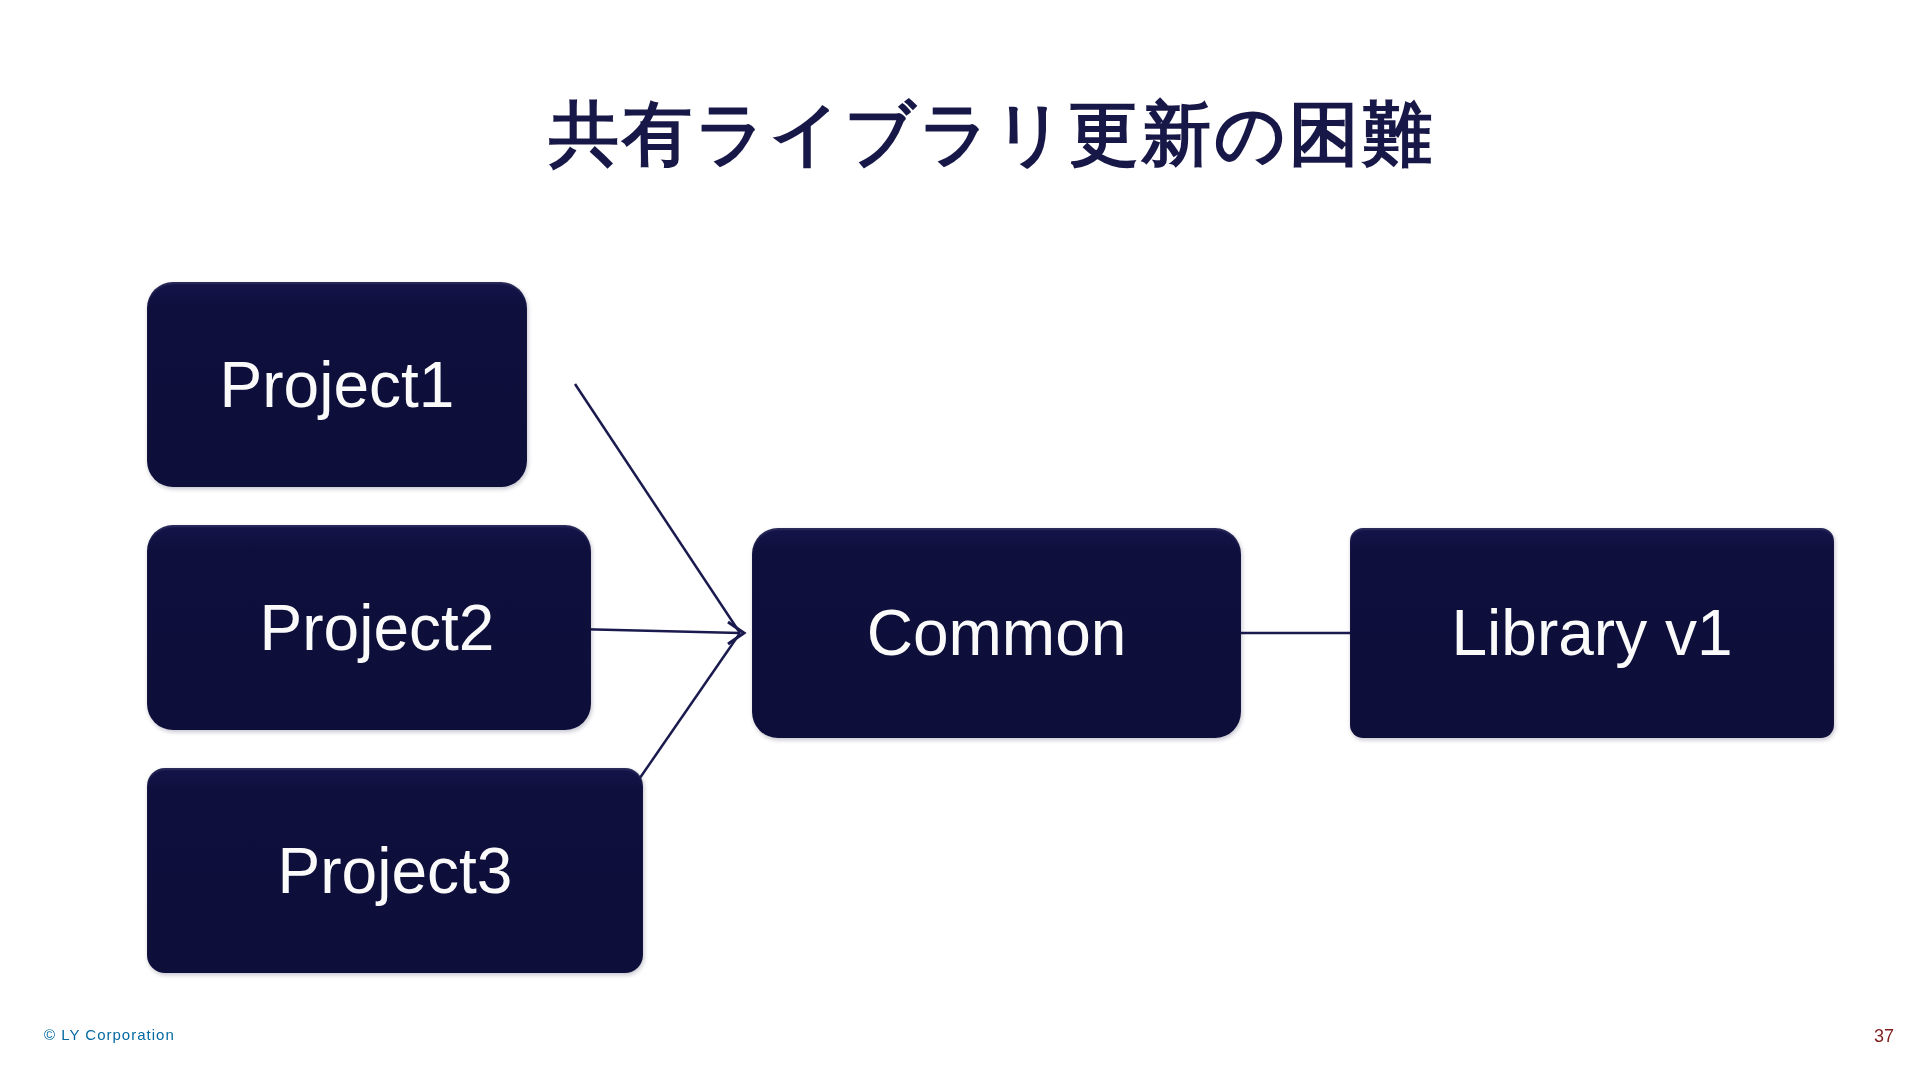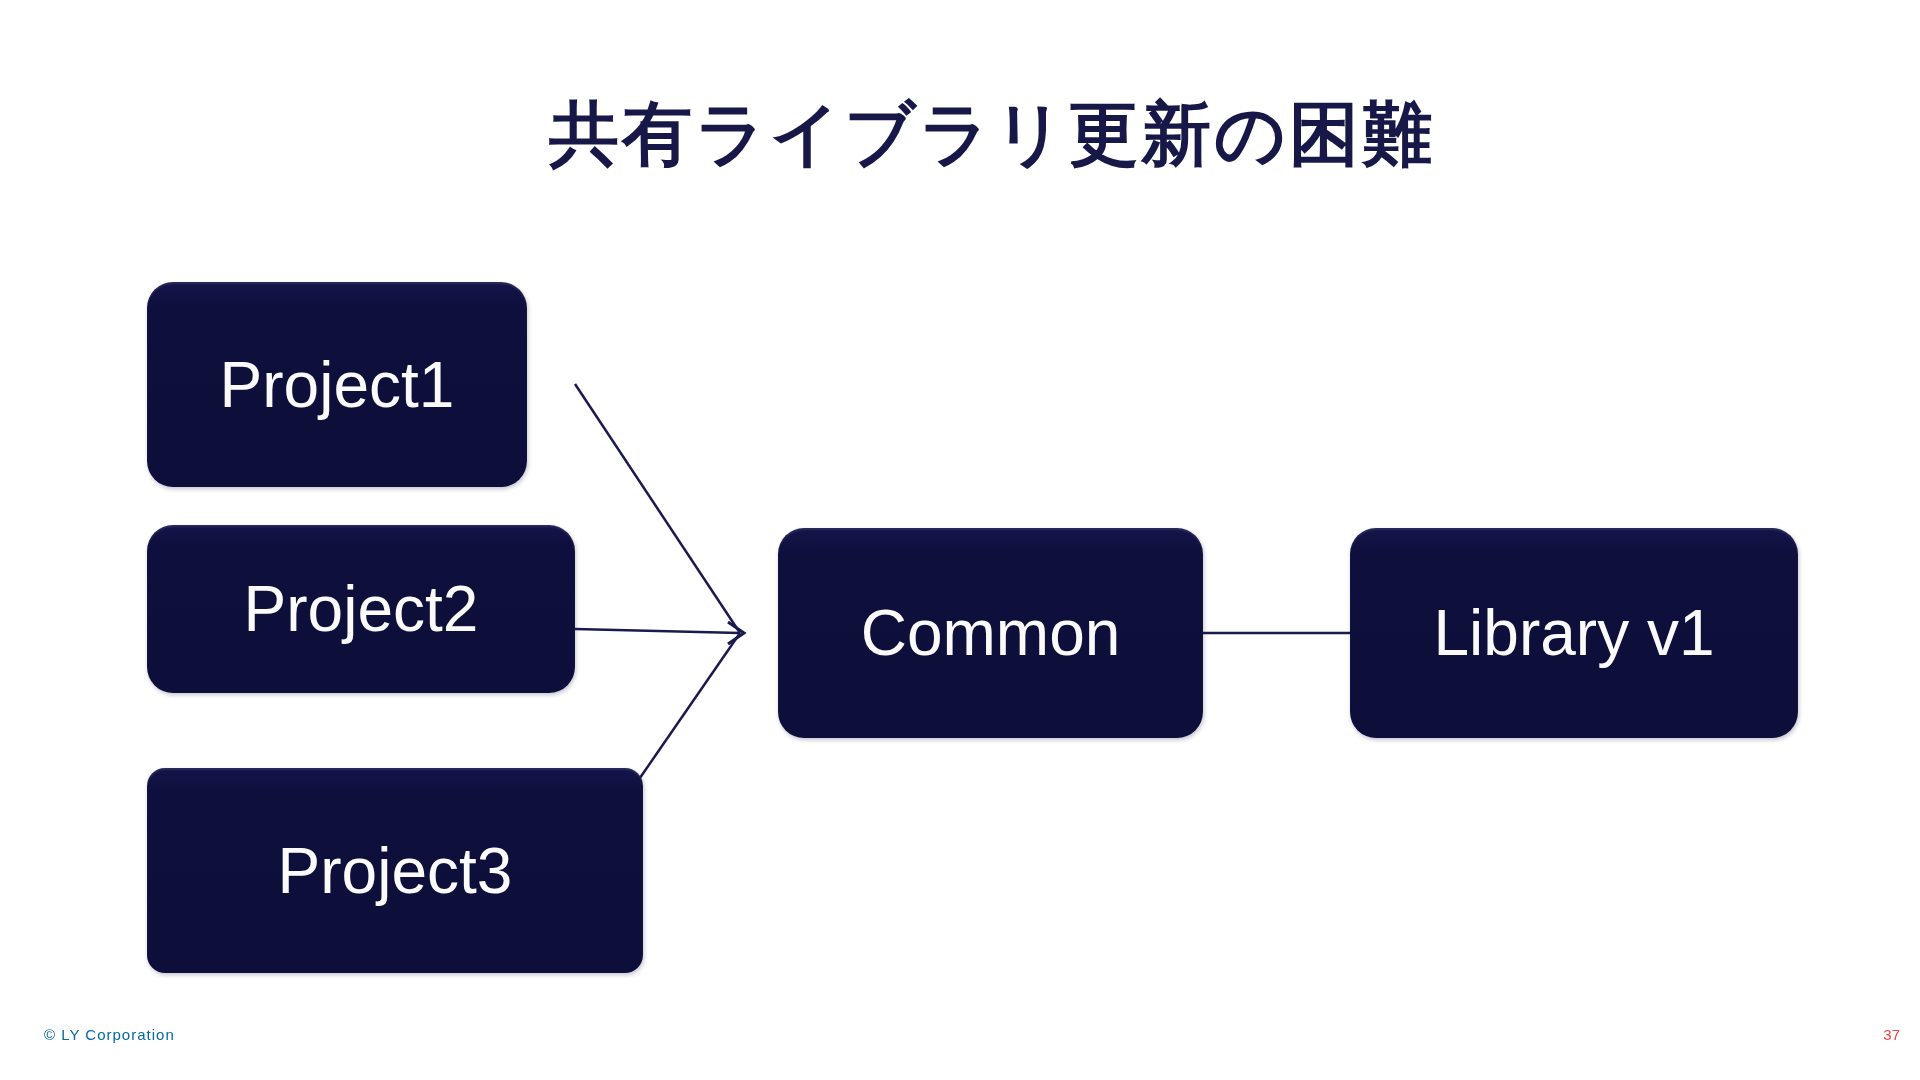--- a/index.html
+++ b/index.html
@@ -40,38 +40,38 @@
     border-radius: 26px;
     color: #fafafa;
     display: flex;
     align-items: center;
     justify-content: center;
     font-size: 64px;
     font-weight: 400;
     box-shadow: inset 0 2px 2px rgba(255,255,255,0.10), 1px 2px 4px rgba(14,14,58,0.25);
   }
   .node-project1 { left: 147px;  top: 282px; width: 380px; height: 205px; }
-  .node-project2 { left: 147px;  top: 525px; width: 428px; height: 168px; }
+  .node-project2 { left: 147px;  top: 525px; width: 428px; height: 205px; padding-left: 16px; }
   .node-project3 { left: 147px;  top: 768px; width: 496px; height: 205px; border-radius: 18px; }
-  .node-common   { left: 778px;  top: 528px; width: 425px; height: 210px; }
-  .node-library  { left: 1350px; top: 528px; width: 448px; height: 210px; }
+  .node-common   { left: 752px;  top: 528px; width: 489px; height: 210px; }
+  .node-library  { left: 1350px; top: 528px; width: 484px; height: 210px; border-radius: 13px; }
   .footer-copyright {
     position: absolute;
     left: 44px;
     top: 1026px;
     font-size: 15px;
     color: #0369a1;
     letter-spacing: 1px;
   }
   .footer-page-number {
     position: absolute;
-    right: 20px;
+    right: 26px;
     top: 1026px;
-    font-size: 15px;
-    color: #ef4444;
+    font-size: 18px;
+    color: #7f1d1d;
   }
 </style>
 </head>
 <body>
 
 <div class="slide">
 
   <div class="slide-title">共有ライブラリ更新の困難</div>
 
   <svg class="connector-layer" width="1920" height="1080" viewBox="0 0 1920 1080">

